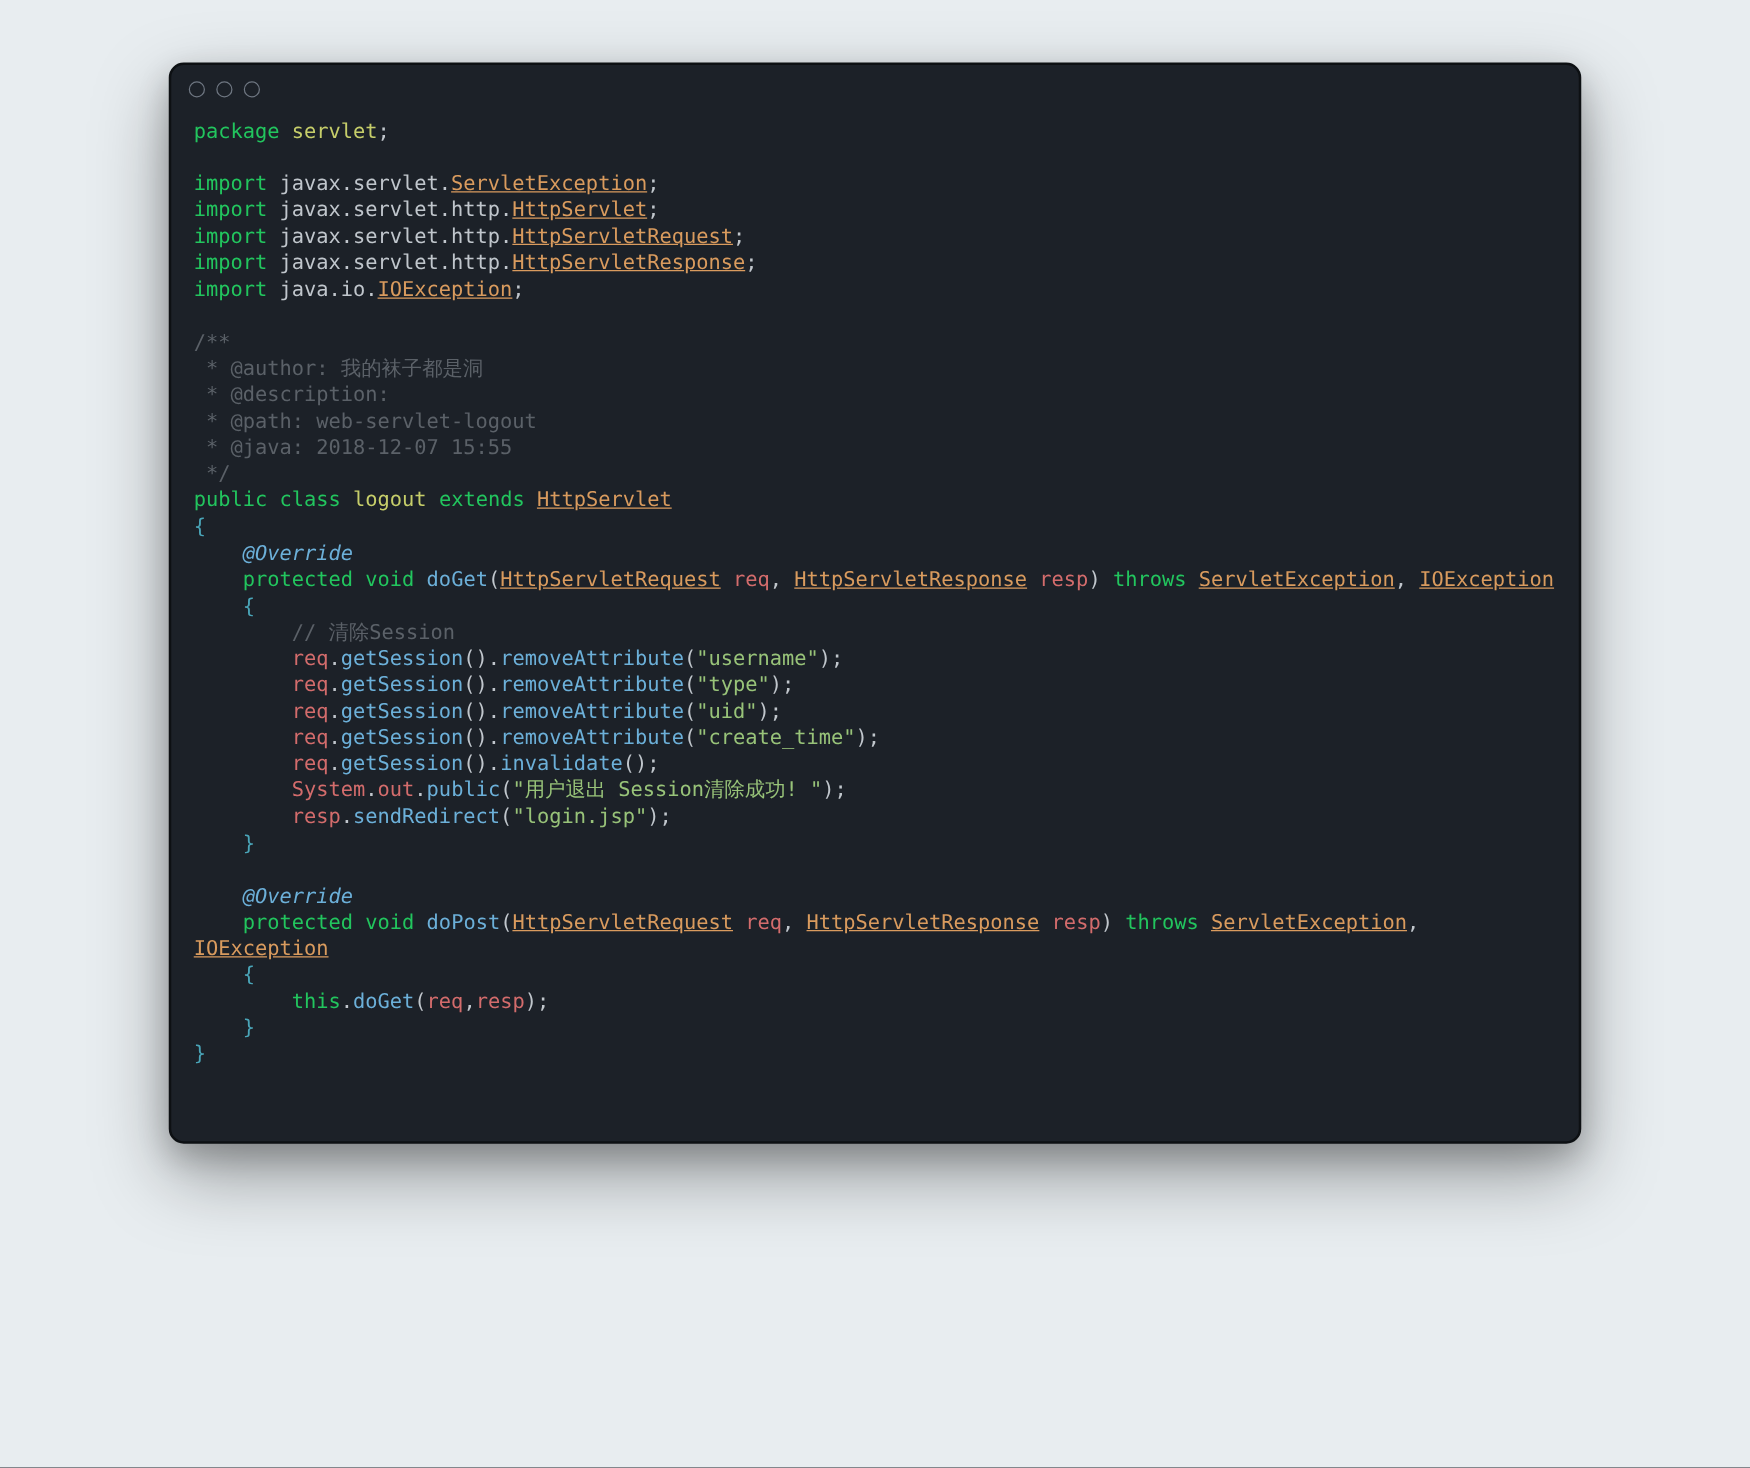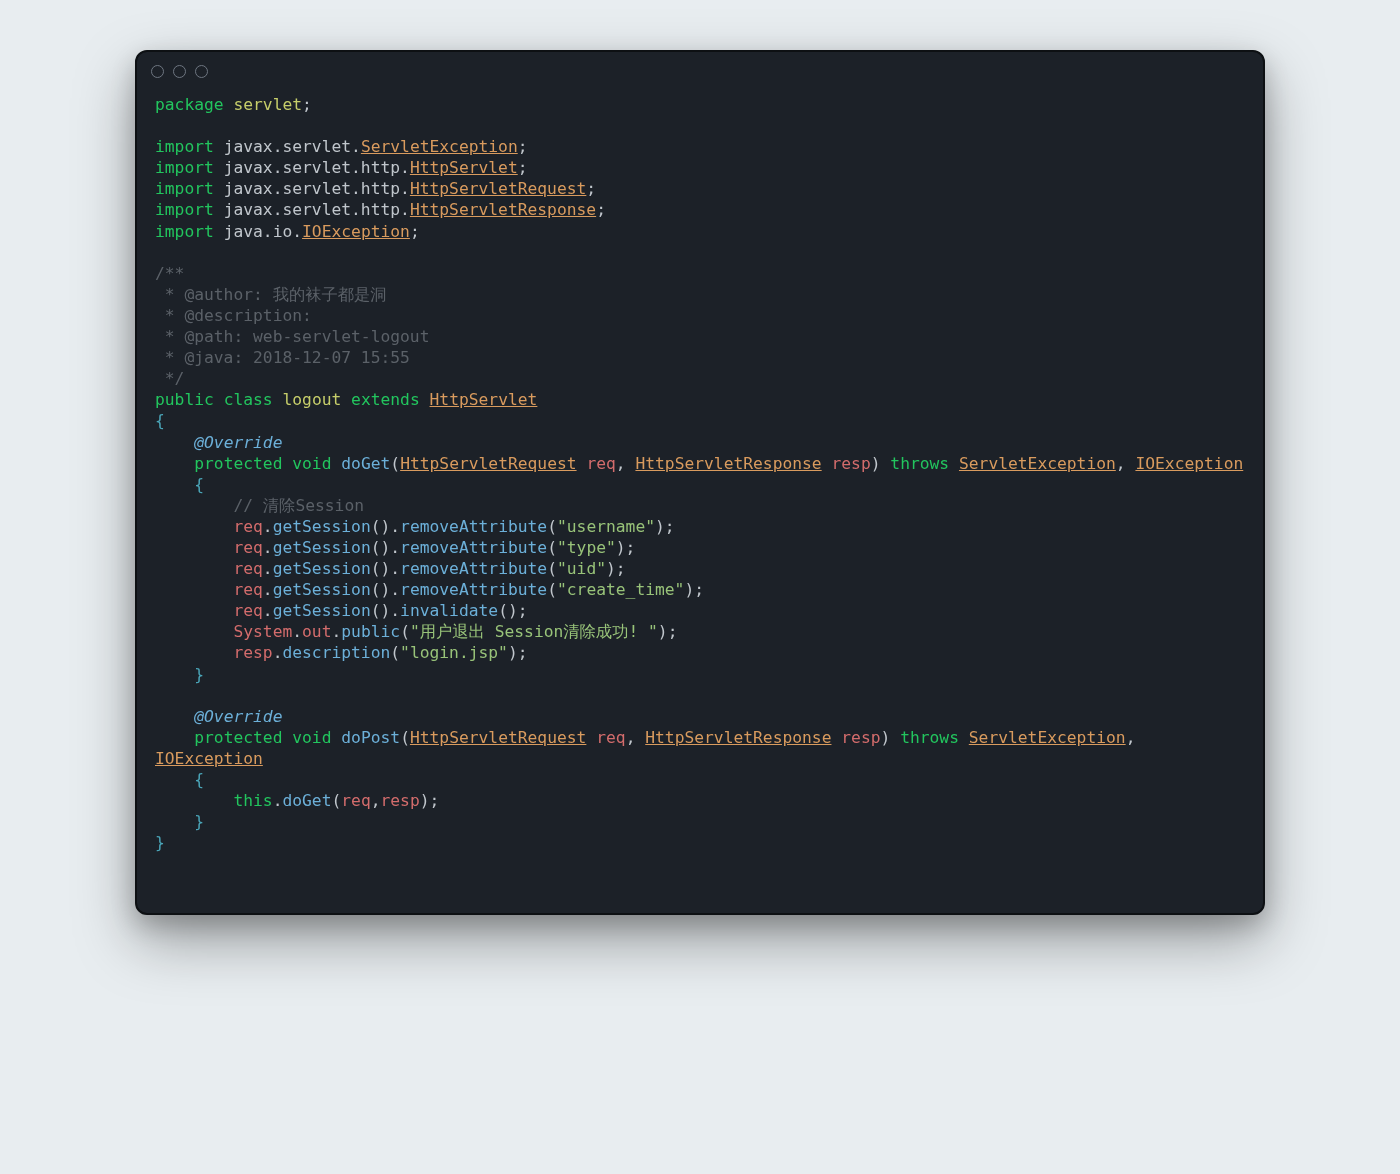--- a/index.html
+++ b/index.html
@@ -84,21 +84,21 @@
     <span class="ann">@Override</span>
 <span class="wrap">    <span class="kw">protected</span> <span class="kw">void</span> <span class="fn">doGet</span><span class="pun">(</span><span class="type">HttpServletRequest</span> <span class="id">req</span><span class="pun">, </span><span class="type">HttpServletResponse</span> <span class="id">resp</span><span class="pun">)</span> <span class="kw">throws</span> <span class="type">ServletException</span><span class="pun">, </span><span class="type">IOException</span></span>
     <span class="brace">{</span>
         <span class="cmt">// 清除Session</span>
         <span class="id">req</span><span class="pun">.</span><span class="fn">getSession</span><span class="pun">().</span><span class="fn">removeAttribute</span><span class="pun">(</span><span class="str">"username"</span><span class="pun">);</span>
         <span class="id">req</span><span class="pun">.</span><span class="fn">getSession</span><span class="pun">().</span><span class="fn">removeAttribute</span><span class="pun">(</span><span class="str">"type"</span><span class="pun">);</span>
         <span class="id">req</span><span class="pun">.</span><span class="fn">getSession</span><span class="pun">().</span><span class="fn">removeAttribute</span><span class="pun">(</span><span class="str">"uid"</span><span class="pun">);</span>
         <span class="id">req</span><span class="pun">.</span><span class="fn">getSession</span><span class="pun">().</span><span class="fn">removeAttribute</span><span class="pun">(</span><span class="str">"create_time"</span><span class="pun">);</span>
         <span class="id">req</span><span class="pun">.</span><span class="fn">getSession</span><span class="pun">().</span><span class="fn">invalidate</span><span class="pun">();</span>
         <span class="id">System</span><span class="pun">.</span><span class="id">out</span><span class="pun">.</span><span class="fn">public</span><span class="pun">(</span><span class="str">"用户退出 Session清除成功! "</span><span class="pun">);</span>
-        <span class="id">resp</span><span class="pun">.</span><span class="fn">description</span><span class="pun">(</span><span class="str">"login.jsp"</span><span class="pun">);</span>
+        <span class="id">resp</span><span class="pun">.</span><span class="fn">sendRedirect</span><span class="pun">(</span><span class="str">"login.jsp"</span><span class="pun">);</span>
     <span class="brace">}</span>
 
     <span class="ann">@Override</span>
 <span class="wrap">    <span class="kw">protected</span> <span class="kw">void</span> <span class="fn">doPost</span><span class="pun">(</span><span class="type">HttpServletRequest</span> <span class="id">req</span><span class="pun">, </span><span class="type">HttpServletResponse</span> <span class="id">resp</span><span class="pun">)</span> <span class="kw">throws</span> <span class="type">ServletException</span><span class="pun">, </span><span class="type">IOException</span></span>
     <span class="brace">{</span>
         <span class="kw">this</span><span class="pun">.</span><span class="fn">doGet</span><span class="pun">(</span><span class="id">req</span><span class="pun">,</span><span class="id">resp</span><span class="pun">);</span>
     <span class="brace">}</span>
 <span class="brace">}</span></div>
 </div>
 

